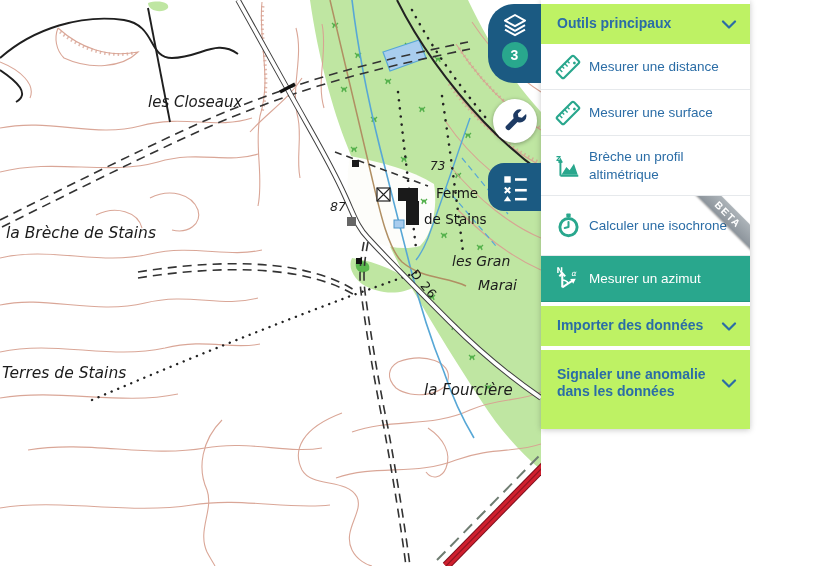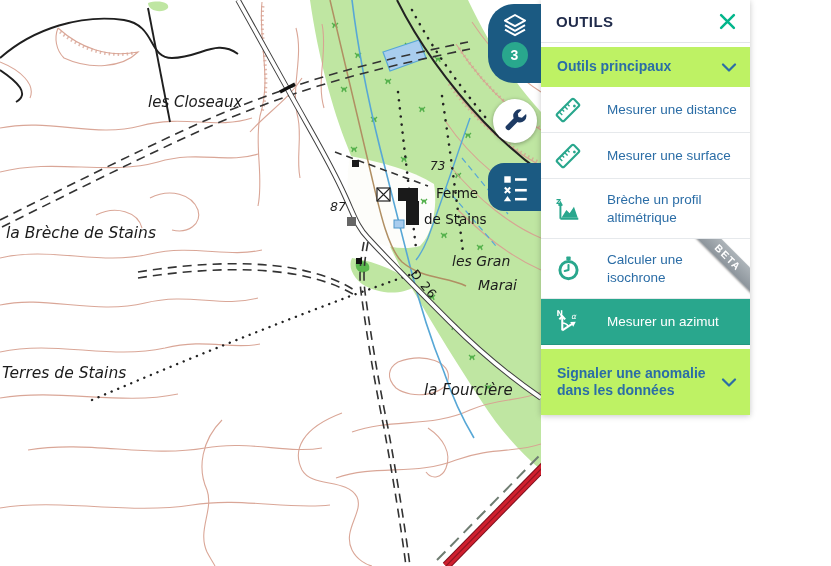--- a/index.html
+++ b/index.html
@@ -16,24 +16,24 @@
   .panel{position:absolute;left:541px;top:0;width:209px;background:#fff;
          box-shadow:0 1px 6px rgba(0,0,0,.22);}
   .panel-header{height:42px;display:flex;align-items:center;justify-content:space-between;
                 padding:0 12px 0 15px;border-bottom:1px solid #e2e5e8;background:#fff;}
   .panel-title{font-size:15px;font-weight:700;color:#1f2a4a;letter-spacing:.4px;}
   .close-btn{background:none;border:none;padding:2px;cursor:pointer;display:flex;}
 
   .acc{margin-top:4px;min-height:40px;background:#bef264;display:flex;align-items:center;
        justify-content:space-between;padding:0 13px 0 16px;cursor:pointer;}
   .acc-label{font-size:14px;font-weight:700;color:#2b6da6;line-height:1.25;}
-  .acc.two{min-height:58px;padding-top:4px;padding-bottom:4px;}
+  .acc.two{min-height:58px;padding-top:4px;padding-bottom:17px;}
   .acc .chev{flex:none;margin-left:6px;}
 
-  .tool{display:flex;align-items:center;gap:20px;padding:7px 8px;border-bottom:1px solid #e6e9ec;
+  .tool{display:flex;align-items:center;gap:2px;padding:7px 8px;border-bottom:1px solid #e6e9ec;
         min-height:46px;box-sizing:border-box;background:#fff;cursor:pointer;}
   .tool .ticon{flex:none;width:38px;display:flex;justify-content:center;}
   .tool .tlabel{flex:1;font-size:13.5px;color:#2b6da6;line-height:1.3;}
   .tool.two{min-height:60px;}
   .tool.beta{position:relative;overflow:hidden;}
   .tool.selected{background:#29a78d;border-bottom:1px solid #24967f;}
   .tool.selected .tlabel{color:#fff;font-weight:400;}
 
   .ribbon{position:absolute;top:10px;right:-27px;width:98px;transform:rotate(45deg);
           background:linear-gradient(#adb4b9,#8c949b);color:#fff;font-size:10px;font-weight:700;
@@ -200,28 +200,20 @@
     <text class="maplab-up" x="436" y="198" font-size="13.5">Ferme</text>
     <text class="maplab-up" x="424" y="224" font-size="13.5">de Stains</text>
     <text class="maplab" x="430" y="170" font-size="12" fill="#333">73</text>
     <text class="maplab" x="330" y="211" font-size="12.5" fill="#333">87</text>
     <text class="maplab-up" font-size="12.5" fill="#222" letter-spacing="1" transform="translate(410,274) rotate(51)">D 26</text>
   </g>
 </svg>
 </div>
 
 <div class="panel">
-  <div class="panel-header">
-    <span class="panel-title">OUTILS</span>
-    <button class="close-btn">
-      <svg width="17" height="17" viewBox="0 0 16 16">
-        <path d="M2,2 L14,14 M14,2 L2,14" stroke="#04b68c" stroke-width="2.4" stroke-linecap="round"></path>
-      </svg>
-    </button>
-  </div>
 
   <div class="acc">
     <span class="acc-label">Outils principaux</span>
     <svg class="chev" width="16" height="9" viewBox="0 0 16 9">
       <polyline points="2,1.5 8,7.5 14,1.5" stroke="#2b6da6" stroke-width="2.2" fill="none" stroke-linecap="round" stroke-linejoin="round"></polyline>
     </svg>
   </div>
 
 
   <div class="tool">
@@ -281,20 +273,26 @@
         <path d="M4.2,11 L7,7.8 L9.8,11" stroke="#fff" stroke-width="2" fill="none" stroke-linejoin="round"></path>
         <path d="M7,21.5 L16.5,15.4" stroke="#fff" stroke-width="2" fill="none"></path>
         <path d="M20,13.2 L14.6,13.4 L17.6,18 Z" fill="#fff"></path>
         <path d="M7,14.5 A7,7 0 0 1 12.9,17.7" stroke="#fff" stroke-width="1.5" fill="none"></path>
         <text x="16" y="10.5" font-size="7.5" font-style="italic" fill="#fff" font-family="DejaVu Sans,sans-serif">α</text>
       </svg>
     </span>
     <span class="tlabel">Mesurer un azimut</span>
   </div>
 
+  <div class="acc">
+    <span class="acc-label">Importer des données</span>
+    <svg class="chev" width="16" height="9" viewBox="0 0 16 9">
+      <polyline points="2,1.5 8,7.5 14,1.5" stroke="#2b6da6" stroke-width="2.2" fill="none" stroke-linecap="round" stroke-linejoin="round"></polyline>
+    </svg>
+  </div>
 
   <div class="acc two">
     <span class="acc-label" style="max-width:155px;">Signaler une anomalie dans les données</span>
     <svg class="chev" width="16" height="9" viewBox="0 0 16 9">
       <polyline points="2,1.5 8,7.5 14,1.5" stroke="#2b6da6" stroke-width="2.2" fill="none" stroke-linecap="round" stroke-linejoin="round"></polyline>
     </svg>
   </div>
 </div>
 
 <button class="sbtn layers-btn">

